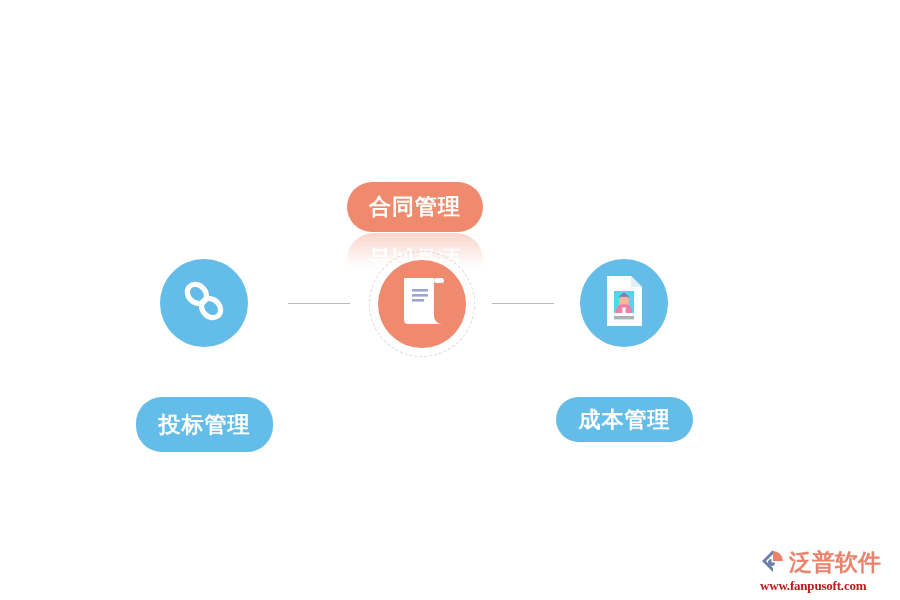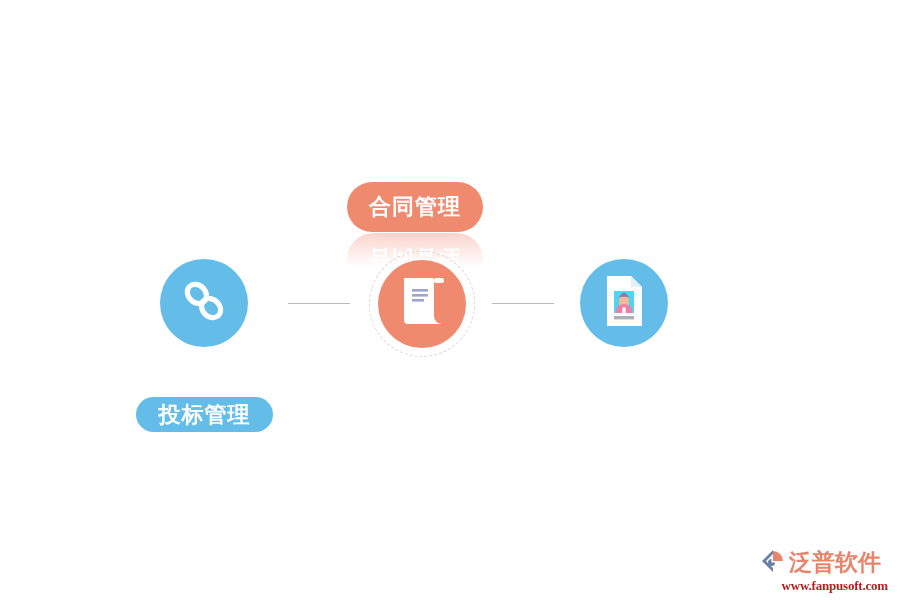--- a/index.html
+++ b/index.html
@@ -76,21 +76,21 @@
     letter-spacing: 1px;
     line-height: 50px;
     margin-top: -16px;
     transform: scaleY(1);
   }
 
   #pill-bidding {
     left: 136px;
     top: 395px;
     width: 137px;
-    height: 35px;
+    height: 55px;
   }
   #pill-cost {
     left: 556px;
     top: 395px;
     width: 137px;
     height: 45px;
   }
 
   
   .node-circle {
@@ -131,21 +131,21 @@
   }
   #connector-left  { left: 288px; width: 62px; }
   #connector-right { left: 492px; width: 62px; }
 
   
   #watermark {
     position: absolute;
     right: 12px;
     bottom: 8px;
     width: 128px;
-    text-align: right;
+    text-align: left;
     user-select: none;
   }
   #watermark-row {
     display: flex;
     align-items: center;
     justify-content: flex-start;
     gap: 3px;
   }
   #watermark-brand {
     font-size: 23px;
@@ -227,20 +227,23 @@
 
         <rect x="12" y="42" width="20" height="3.4" fill="#aab1b8"></rect>
       </svg>
     </span>
   </div>
 
   <div class="pill pill-blue" id="pill-bidding">
     <span>投标管理</span>
   </div>
 
+  <div class="pill pill-blue" id="pill-cost">
+    <span>成本管理</span>
+  </div>
 
 </div>
 
 <div id="watermark">
   <div id="watermark-row">
     <span>
       <svg width="26" height="24" viewBox="0 0 26 24">
         <path d="M2 13 L13 2 L13 6 L6 13 L13 20 L13 24 Z" fill="#6C7FA8"></path>
         <path d="M13 3 a10 10 0 0 1 10 10 h-10 z" fill="#E8846B"></path>
         <path d="M11.5 11 a3.5 3.5 0 1 0 3.5 3.5 h-3.5 z" fill="#6C7FA8"></path>

